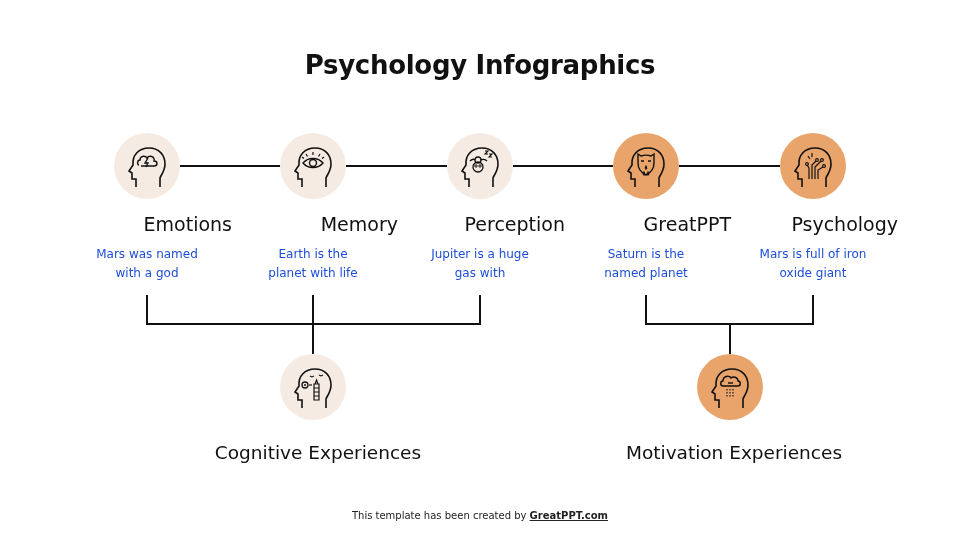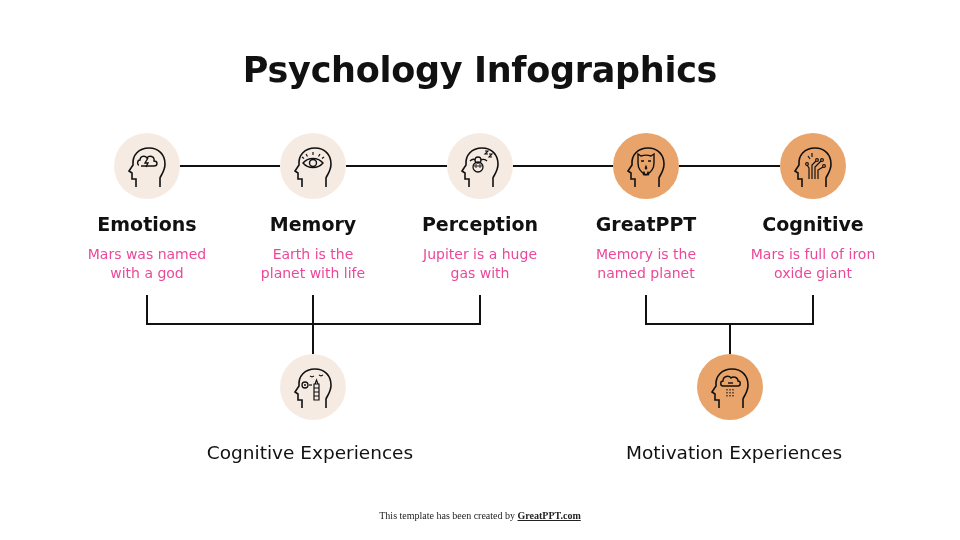--- a/index.html
+++ b/index.html
@@ -1,29 +1,29 @@
 <!DOCTYPE html>
 <html><head>
 <meta charset="utf-8">
 <style>
   html, body { margin:0; padding:0; }
   body { width:960px; height:540px; background:#ffffff; position:relative; overflow:hidden;
          font-family:"DejaVu Sans","Liberation Sans",sans-serif; color:#111; }
   .title { position:absolute; left:0; right:0; top:50px; text-align:center;
-           font-size:35px; font-weight:bold; letter-spacing:-0.3px; }
+           font-size:26px; font-weight:bold; letter-spacing:-0.3px; }
   svg.lines { position:absolute; left:0; top:0; }
   .circle { position:absolute; width:66px; height:66px; border-radius:50%;
             display:flex; align-items:center; justify-content:center; }
   .circle svg { width:46px; height:46px; }
   .light { background:#f6ebe3; }
   .orange { background:#e8a46b; }
-  .item-title { position:absolute; width:170px; text-align:center; font-size:19px; font-weight:bold; top:213px; }
-  .item-desc { position:absolute; width:170px; text-align:center; font-size:14px; line-height:19px; top:245px; color:#ec4899; }
+  .item-title { position:absolute; width:170px; text-align:right; font-size:19px; font-weight:normal; top:213px; }
+  .item-desc { position:absolute; width:170px; text-align:center; font-size:12px; line-height:19px; top:245px; color:#1d4ed8; }
   .group-label { position:absolute; width:320px; text-align:center; font-size:18.5px; top:442px; }
-  .footer { position:absolute; left:0; right:0; top:510px; text-align:center; font-size:10px; color:#222;font-family:Liberation Serif, serif; }
+  .footer { position:absolute; left:0; right:0; top:510px; text-align:center; font-size:10px; color:#222; }
   .footer b { text-decoration:underline; }
 </style>
 </head>
 <body>
 
 <div class="title">Psychology Infographics</div>
 
 <svg class="lines" width="960" height="540">
   <line x1="180" y1="166" x2="280" y2="166" stroke="#111" stroke-width="2"></line>
   <line x1="346" y1="166" x2="447" y2="166" stroke="#111" stroke-width="2"></line>
@@ -80,47 +80,47 @@
 
 <div class="circle orange" style="left:613px;top:133px">
   <svg viewBox="0 0 46 46">
     <use href="#head"></use>
     <path d="M15 11 L18 13 C21 12 25 12 28 13 L31 11 V20 C31 26 27 30 23 32 C19 30 15 26 15 20 Z" fill="none" stroke="#111" stroke-width="1.4"></path>
     <path d="M18 18 H21 M25 18 H28" stroke="#111" stroke-width="1.4"></path>
     <path d="M23 23 C22 25 22 26 23 26 C24 26 24 25 23 23 Z M21 29 C20 31 20 32 21 32 C22 32 22 31 21 29 Z M25 29 C24 31 24 32 25 32 C26 32 26 31 25 29 Z" fill="none" stroke="#111" stroke-width="1.1"></path>
   </svg>
 </div>
 <div class="item-title" style="left:561px">GreatPPT</div>
-<div class="item-desc" style="left:561px"><span>Memory is the</span><br><span>named planet</span></div>
+<div class="item-desc" style="left:561px"><span>Saturn is the</span><br><span>named planet</span></div>
 
 <div class="circle orange" style="left:780px;top:133px">
   <svg viewBox="0 0 46 46">
     <use href="#head"></use>
     <path d="M22 36 V22 L26 18 M25 36 V24 L31 18 M28 36 V27 L33 24 M19 36 V25 L17 22" fill="none" stroke="#111" stroke-width="1.2"></path>
     <circle cx="27" cy="17" r="1.4" fill="none" stroke="#111" stroke-width="1.1"></circle>
     <circle cx="32" cy="17" r="1.4" fill="none" stroke="#111" stroke-width="1.1"></circle>
     <circle cx="34" cy="23" r="1.4" fill="none" stroke="#111" stroke-width="1.1"></circle>
     <circle cx="17" cy="21" r="1.4" fill="none" stroke="#111" stroke-width="1.1"></circle>
     <path d="M22 10 V14 M18 13 L20 16" stroke="#111" stroke-width="1.2"></path>
   </svg>
 </div>
-<div class="item-title" style="left:728px">Cognitive</div>
+<div class="item-title" style="left:728px">Psychology</div>
 <div class="item-desc" style="left:728px"><span>Mars is full of iron</span><br><span>oxide giant</span></div>
 
 <div class="circle light" style="left:280px;top:354px">
   <svg viewBox="0 0 46 46">
     <use href="#head"></use>
     <circle cx="15" cy="21" r="3" fill="none" stroke="#111" stroke-width="1.3"></circle>
     <circle cx="15" cy="21" r="1" fill="#111"></circle>
     <path d="M19 21 H22" stroke="#111" stroke-width="1.2"></path>
     <path d="M24 20 H29 V36 H24 Z M24 24 H29 M24 28 H29 M24 32 H29 M25 20 L26.5 16 L28 20" fill="none" stroke="#111" stroke-width="1.2"></path>
     <path d="M20 12 L22 13 L24 12 M29 11 L31 12 L33 11" fill="none" stroke="#111" stroke-width="1.1"></path>
   </svg>
 </div>
-<div class="group-label" style="left:150px">Cognitive Experiences</div>
+<div class="group-label" style="left:158px">Cognitive Experiences</div>
 
 <div class="circle orange" style="left:697px;top:354px">
   <svg viewBox="0 0 46 46">
     <use href="#head"></use>
     <path d="M16 22 C13 22 13 17 16 17 C16 12 22 11 24 14 C26 12 31 13 31 17 C34 17 34 22 31 22 Z" fill="none" stroke="#111" stroke-width="1.4"></path>
     <path d="M21 19 H26" stroke="#111" stroke-width="1.4"></path>
     <path d="M20 25 V33 M23 25 V33 M26 25 V33" stroke="#111" stroke-width="1.1" stroke-dasharray="1.5 1.5"></path>
   </svg>
 </div>
 <div class="group-label" style="left:574px">Motivation Experiences</div>

